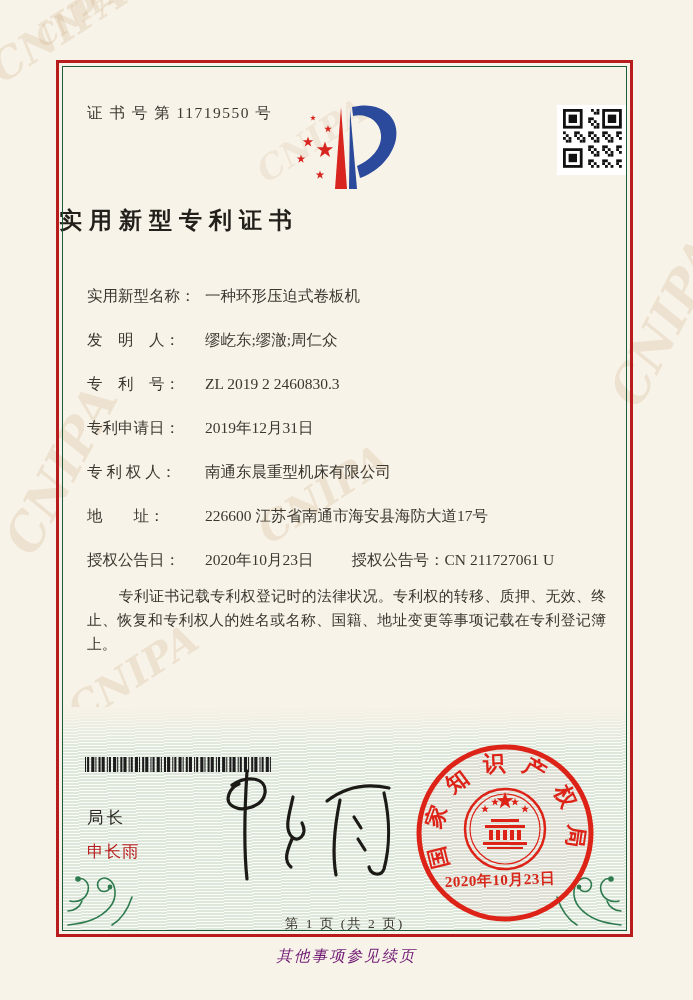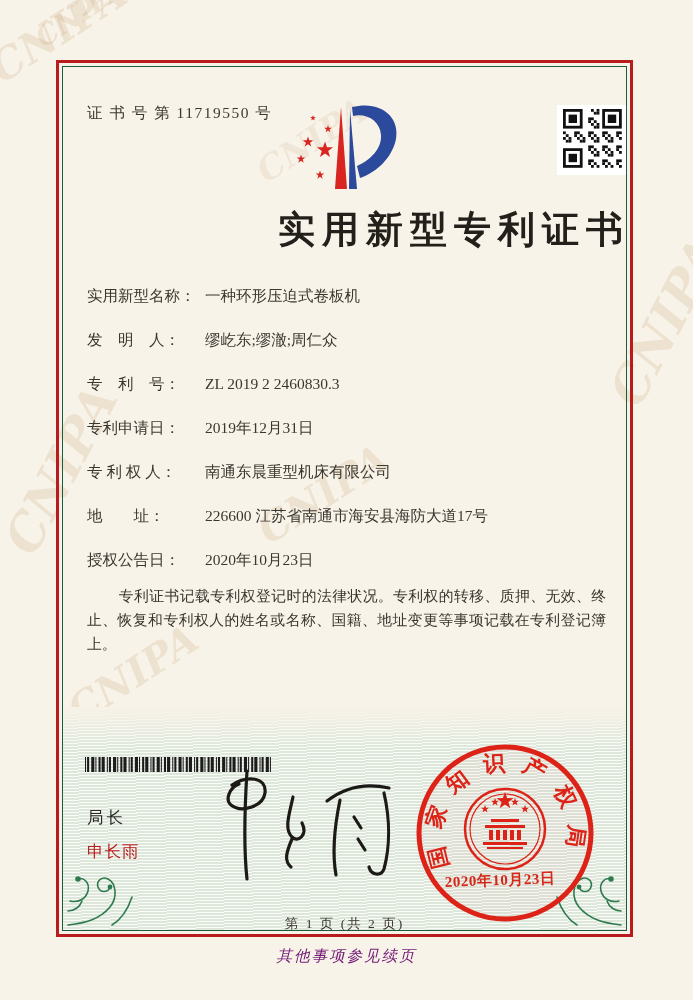--- a/index.html
+++ b/index.html
@@ -22,22 +22,22 @@
   }
   .cert-no{
     position:absolute;left:28px;top:40px;font-size:15.5px;letter-spacing:1.5px;color:#3c3831;
   }
   .logo{position:absolute;left:218px;top:32px;width:140px;height:104px;}
   .qr{
     position:absolute;left:498px;top:42px;width:70px;height:70px;background:#fff;
     display:flex;align-items:center;justify-content:center;
   }
   .title{
-    position:absolute;left:0;top:142px;width:100%;text-align:right;
-    font-size:37px;font-weight:bold;letter-spacing:7px;color:#23201b;
+    position:absolute;left:0;top:142px;width:100%;text-align:left;
+    font-size:23px;font-weight:bold;letter-spacing:7px;color:#23201b;
   }
   .fields{position:absolute;left:28px;top:222px;width:518px;}
   .frow{display:flex;font-size:15.5px;line-height:22px;margin-bottom:22px;color:#3b372f;}
   .frow .lab{width:118px;flex:none;white-space:pre;}
   .frow .val{white-space:pre;}
   .grant{display:flex;}
   .grant .pair2{margin-left:38px;display:flex;}
   .paras{position:absolute;left:28px;top:522px;width:519px;}
   .paras p{
     margin:0 0 8px 0;font-size:14.8px;line-height:1.62;text-align:justify;
@@ -228,20 +228,24 @@
         <span class="lab">专 利 权 人：</span>
         <span class="val">南通东晨重型机床有限公司</span>
       </div>
       <div class="frow">
         <span class="lab">地　　址：</span>
         <span class="val">226600 江苏省南通市海安县海防大道17号</span>
       </div>
       <div class="frow grant">
         <span class="lab">授权公告日：</span>
         <span class="val">2020年10月23日</span>
+        <span class="pair2">
+          <span class="lab" style="width:auto;">授权公告号：</span>
+          <span class="val">CN 211727061 U</span>
+        </span>
       </div>
     </div>
 
     <div class="paras">
       <p>专利证书记载专利权登记时的法律状况。专利权的转移、质押、无效、终止、恢复和专利权人的姓名或名称、国籍、地址变更等事项记载在专利登记簿上。</p>
     </div>
 
     <div class="guilloche"></div>
 
     <div class="barcode" id="barcode"><svg width="188" height="15" viewBox="0 0 181 15" preserveAspectRatio="none">

